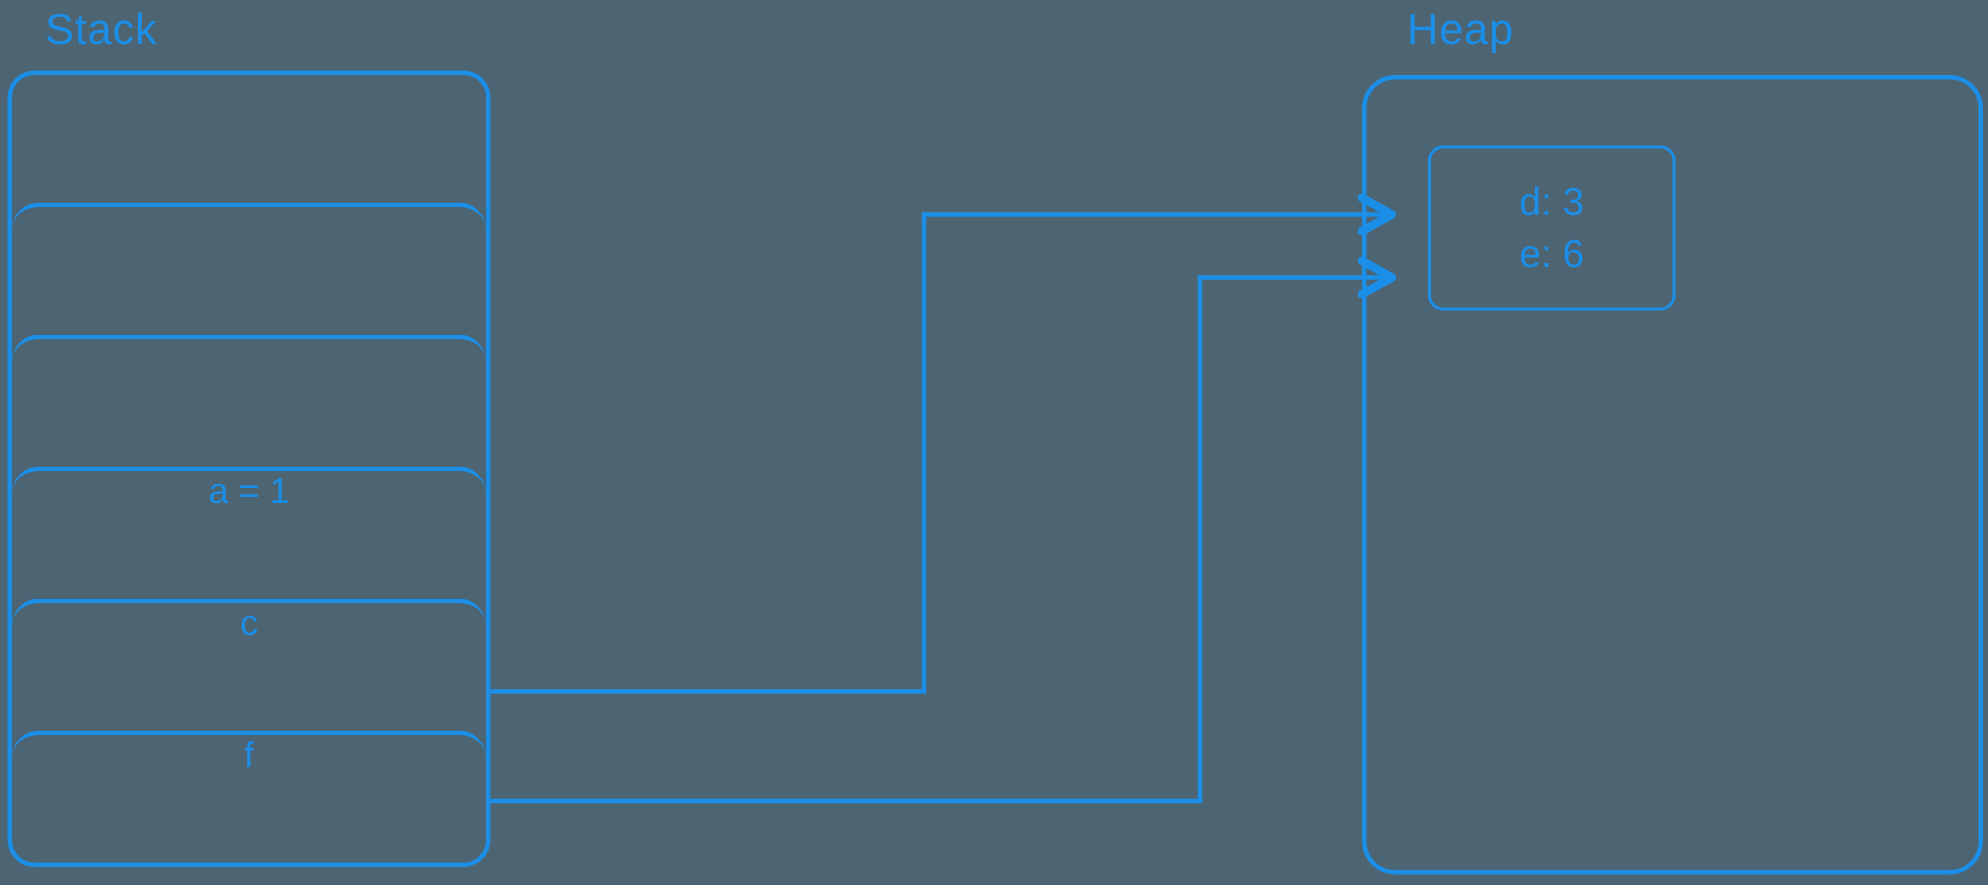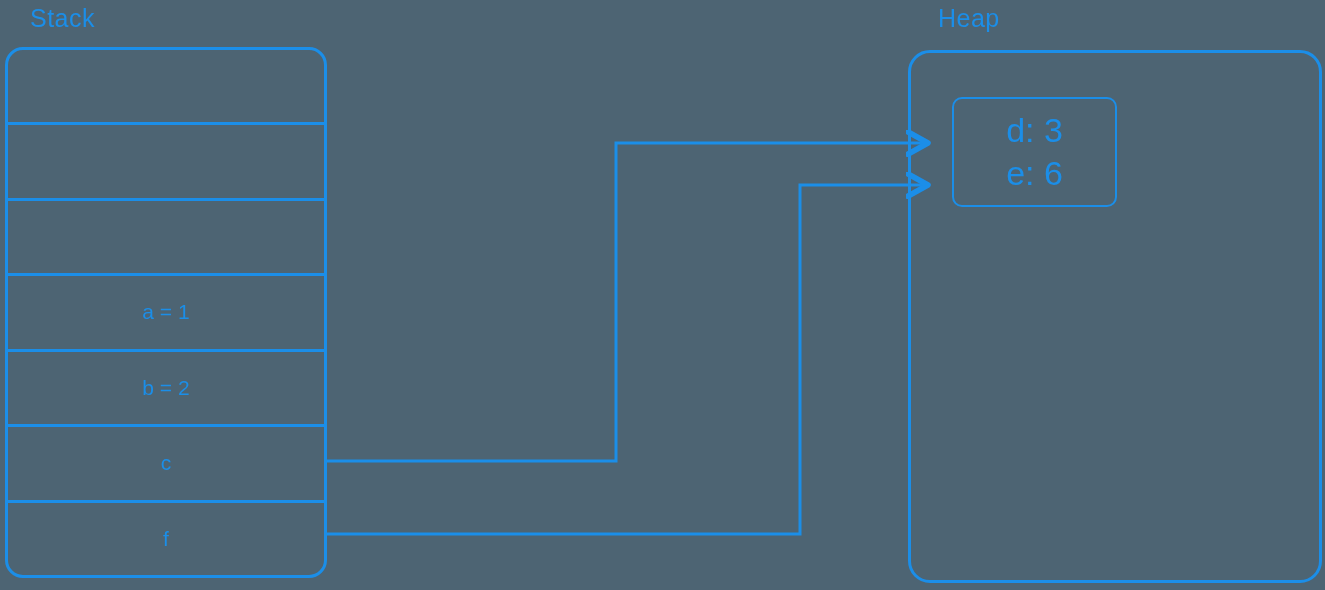--- a/index.html
+++ b/index.html
@@ -11,43 +11,44 @@
     width: 1325px;
     height: 590px;
     background: var(--bg);
     font-family: "Liberation Sans", sans-serif;
     position: relative;
     overflow: hidden;
   }
   .diagram-title {
     position: absolute;
     color: var(--accent);
-    font-size: 25px;
+    font-size: 29px;
     font-weight: 500;
     letter-spacing: 0.5px;
   }
   .title-stack { left: 30px; top: 4px; }
   .title-heap  { left: 938px; top: 4px; text-align: right; }
 
   .stack-box {
     position: absolute;
     left: 5px; top: 47px;
     width: 322px; height: 531px;
     border: 3px solid var(--accent);
     border-radius: 18px;
     display: flex;
     flex-direction: column;
   }
   .stack-row {
     flex: 1;
     display: flex;
-    align-items: center;
+    align-items: flex-start;
     justify-content: center;
     color: var(--accent);
-    font-size: 21px;
+    font-size: 24px;
+    border-radius: 18px;
   }
   .stack-row + .stack-row {
     border-top: 3px solid var(--accent);
   }
 
   .heap-box {
     position: absolute;
     left: 908px; top: 50px;
     width: 414px; height: 533px;
     border: 3px solid var(--accent);
@@ -58,21 +59,21 @@
     left: 952px; top: 97px;
     width: 165px; height: 110px;
     border: 2px solid var(--accent);
     border-radius: 10px;
     display: flex;
     flex-direction: column;
     align-items: center;
     justify-content: center;
     gap: 4px;
     color: var(--accent);
-    font-size: 34px;
+    font-size: 26px;
   }
 
   .arrows-layer {
     position: absolute;
     inset: 0;
     width: 1325px;
     height: 590px;
     pointer-events: none;
   }
   .arrow-line {
@@ -102,23 +103,20 @@
   <div class="stack-row">
     <span></span>
   </div>
   <div class="stack-row">
     <span></span>
   </div>
   <div class="stack-row">
     <span>a = 1</span>
   </div>
   <div class="stack-row">
-    <span>b = 2</span>
-  </div>
-  <div class="stack-row">
     <span>c</span>
   </div>
   <div class="stack-row">
     <span>f</span>
   </div>
 </div>
 
 <div class="heap-box"></div>
 
 <div class="heap-object">

